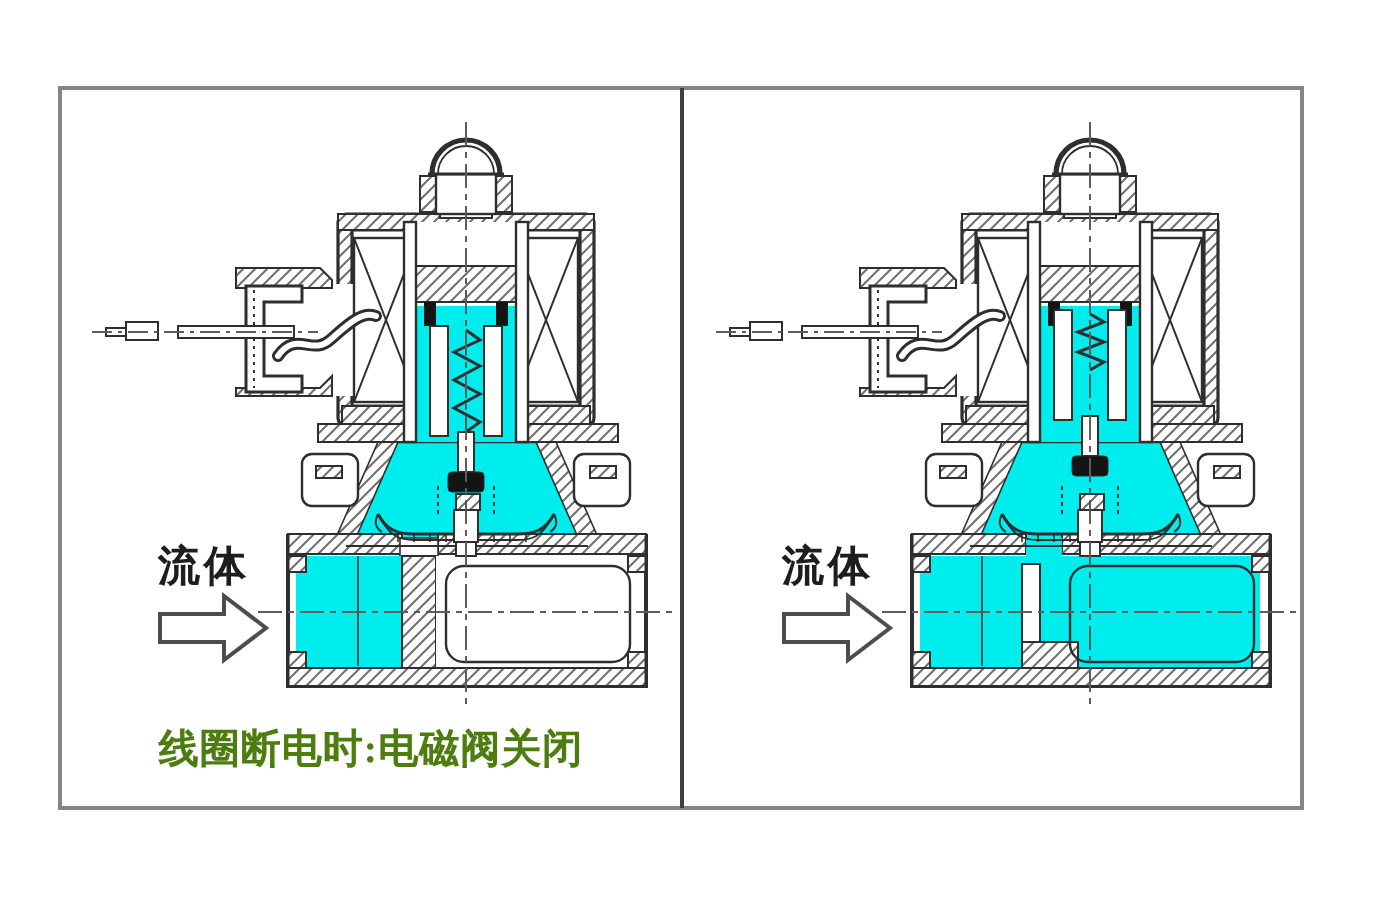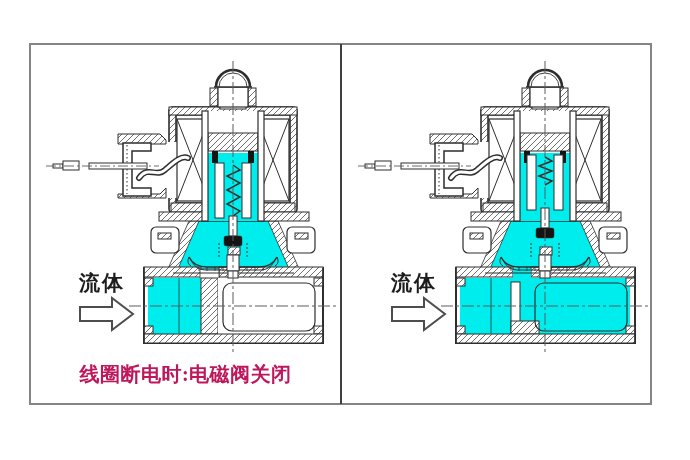--- a/index.html
+++ b/index.html
@@ -19,21 +19,21 @@
   .panel.right{left:343px;}
   .diagram{position:absolute;left:0;top:0;width:309px;height:356px;}
   .diagram svg{display:block;}
   .fluid-label{
     position:absolute;left:48px;top:224px;width:60px;
     font-size:21px;font-weight:700;color:#1d1d1d;letter-spacing:2px;white-space:nowrap;
   }
   .flow-arrow{position:absolute;left:46px;top:250px;}
   .caption{
     position:absolute;left:0;top:316px;width:309px;box-sizing:border-box;
-    text-align:center;font-size:20px;font-weight:700;color:#be185d;letter-spacing:0.5px;white-space:nowrap;
+    text-align:center;font-size:20px;font-weight:700;color:#4d7c0f;letter-spacing:0.5px;white-space:nowrap;
   }
 </style>
 </head>
 <body>
 
 <div class="stage">
   <div class="frame"></div>
   <div class="divider"></div>
 
   <section class="panel left">

